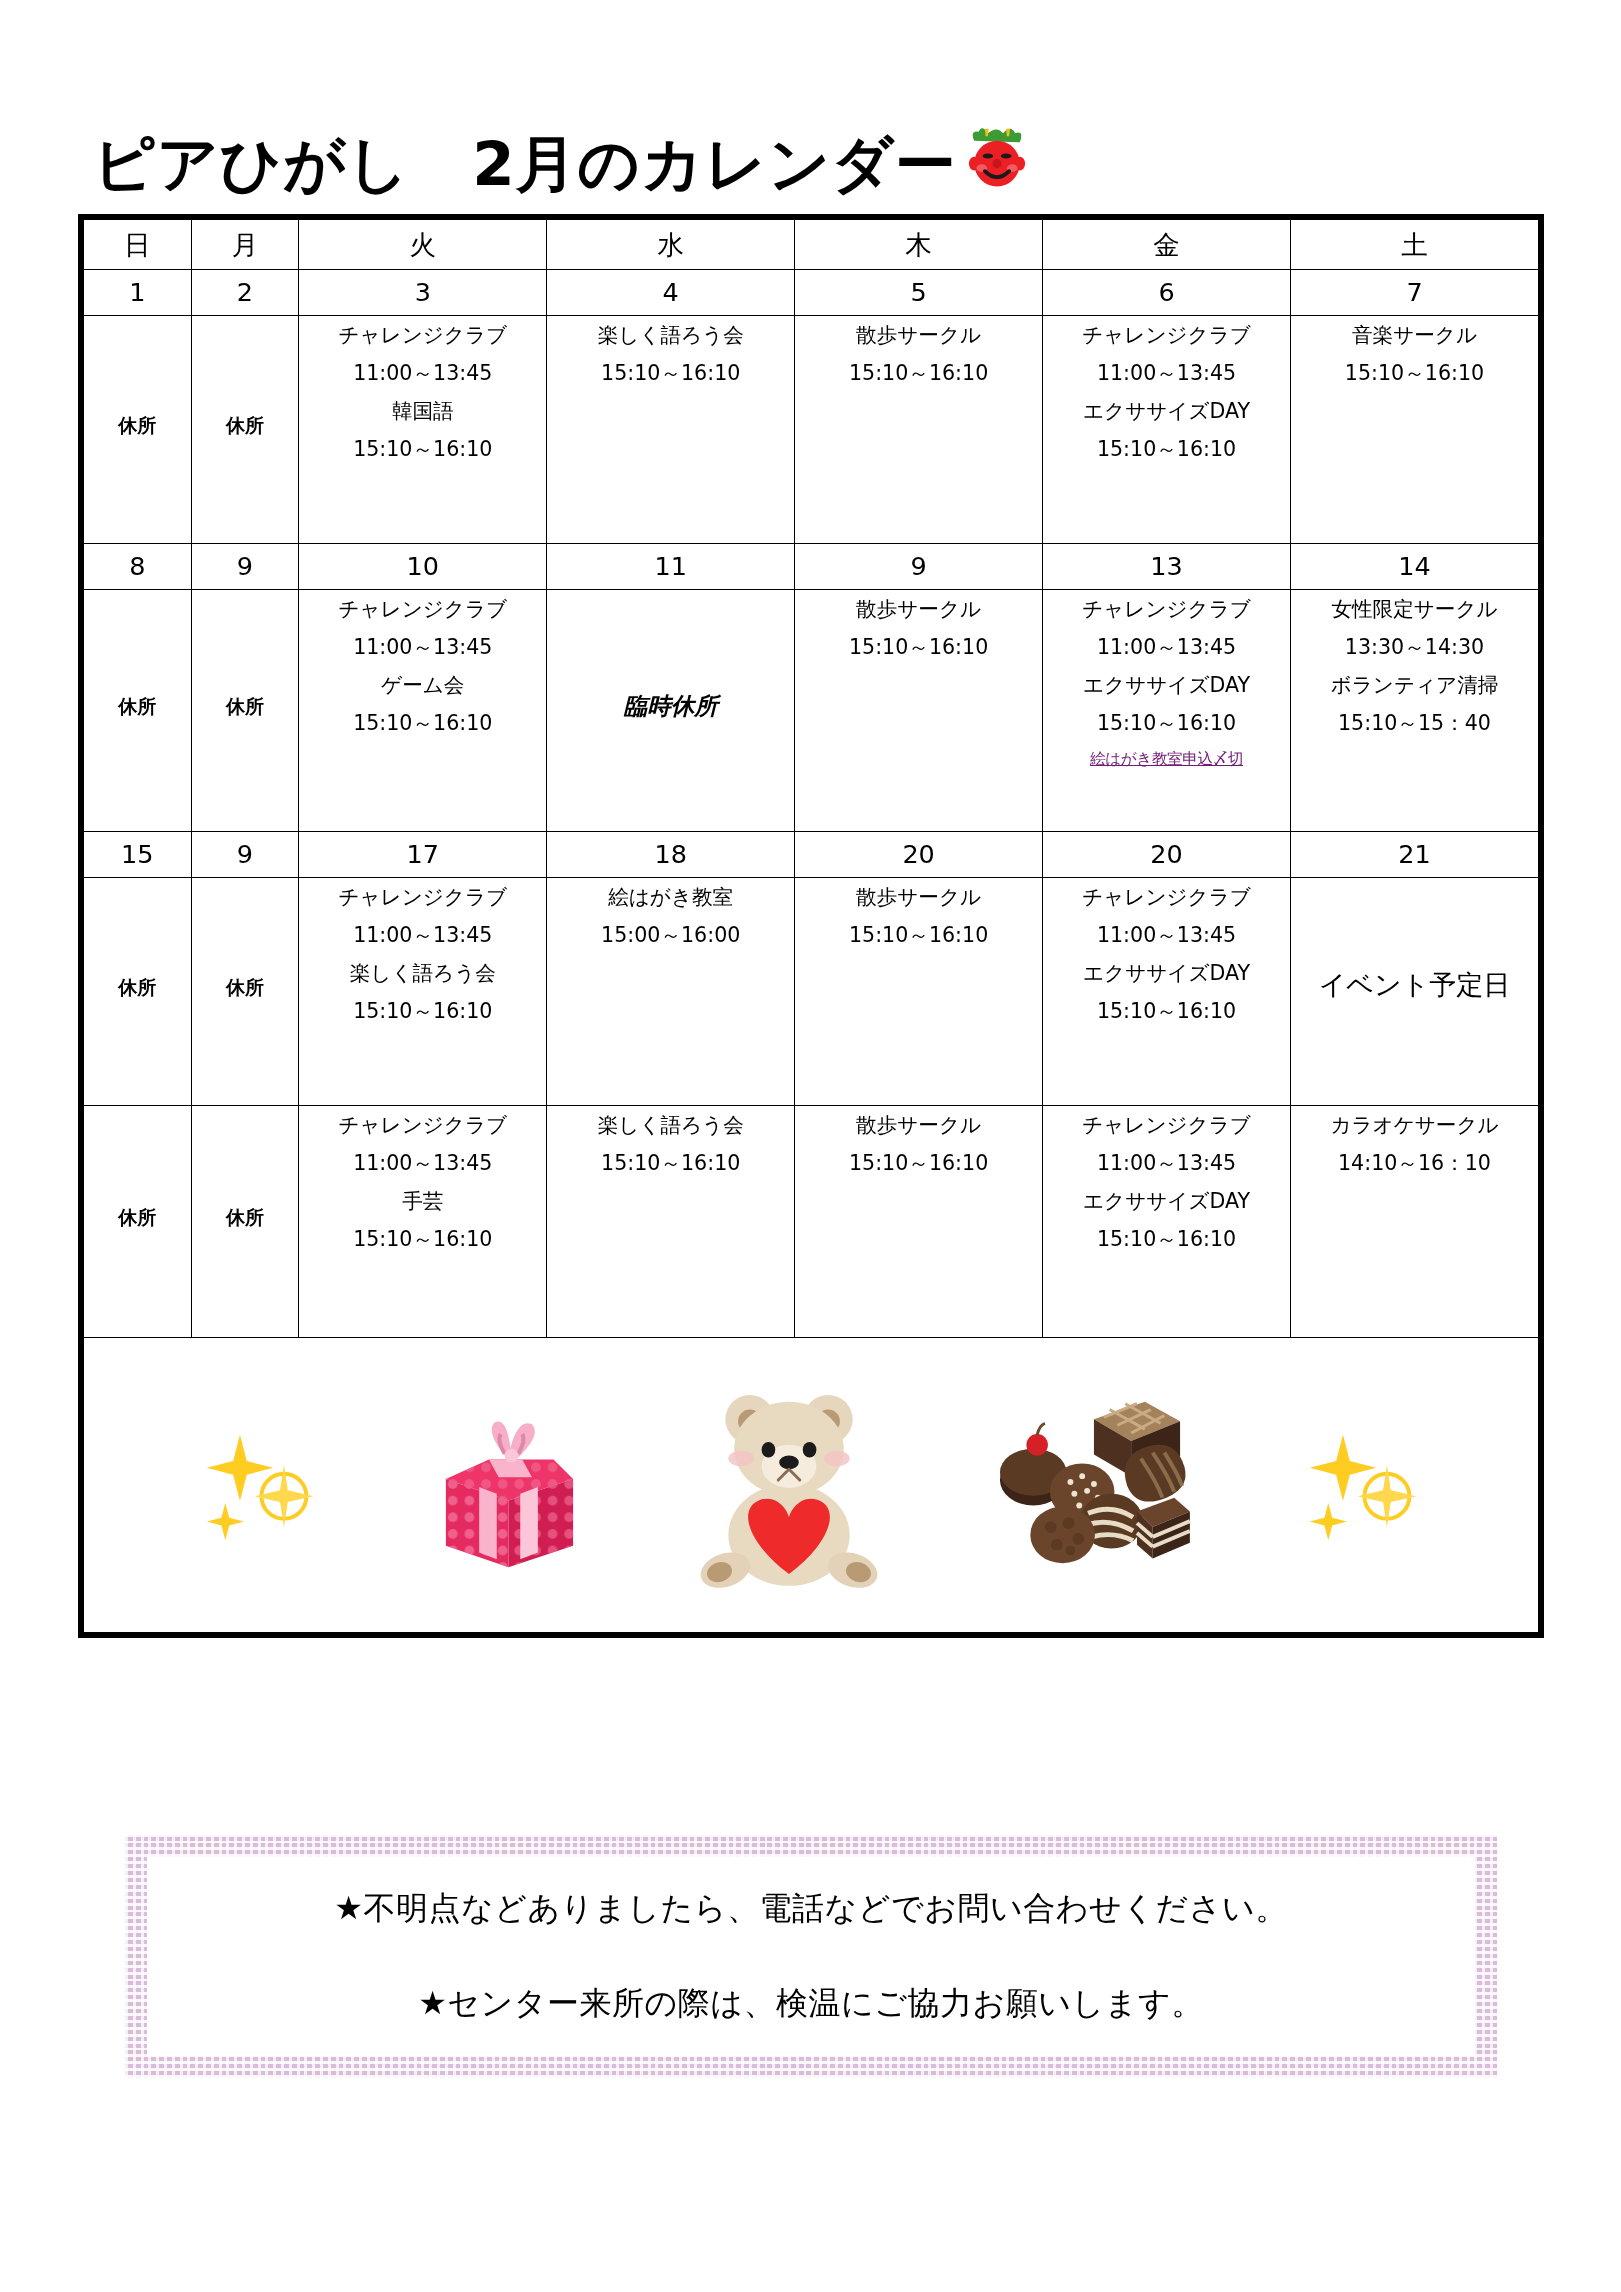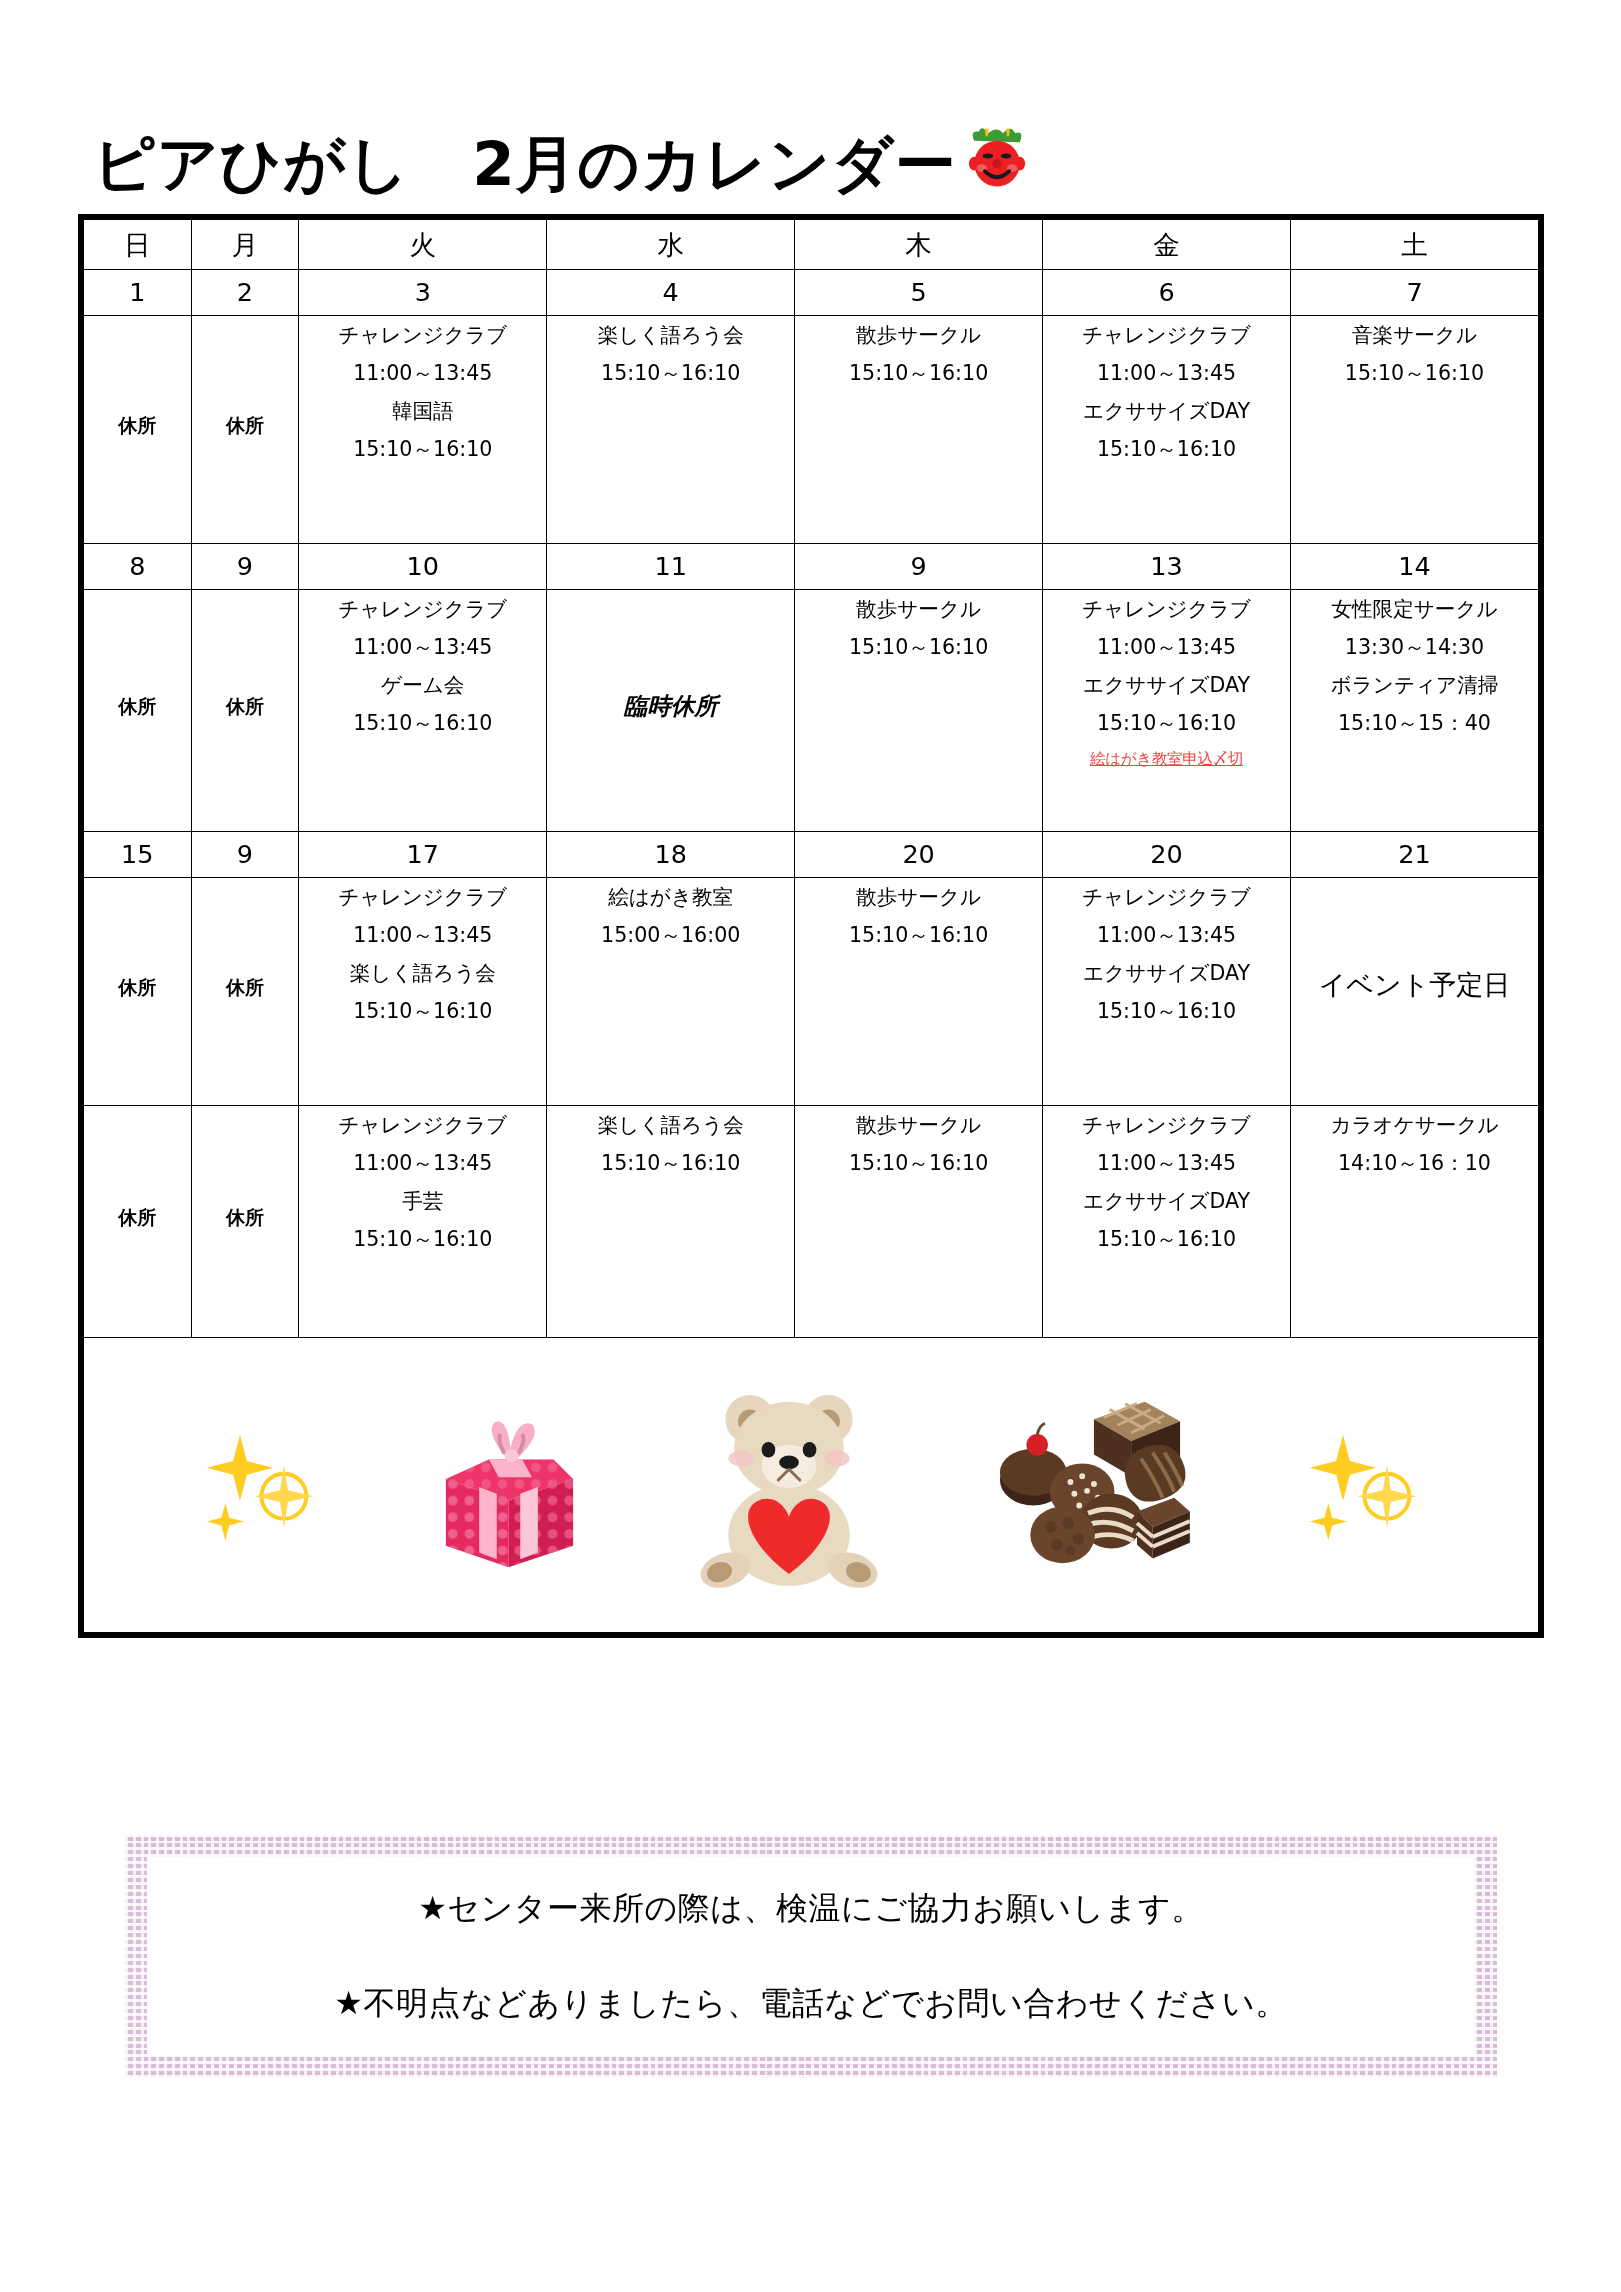--- a/index.html
+++ b/index.html
@@ -114,21 +114,21 @@
     font-size: 27px;
     display: flex;
     align-items: center;
     justify-content: center;
     height: 100%;
     box-sizing: border-box;
     padding-bottom: 13.7px;
   }
   .line { display: block; }
   .deadline {
-    color: #ef4444;
+    color: #701a75;
     text-decoration: underline;
     font-size: 15.7px;
     display: block;
     margin-top: 2px;
     letter-spacing: -0.5px;
   }
 
   
   td.illus {
     height: 294px;
@@ -509,17 +509,17 @@
 
           </div>
         </td>
       </tr>
     </tbody>
   </table>
 </div>
 
 <div class="notice-wrap">
   <div class="notice-inner">
+    <div class="notice-line">★不明点などありましたら、電話などでお問い合わせください。</div>
     <div class="notice-line">★センター来所の際は、検温にご協力お願いします。</div>
-    <div class="notice-line">★不明点などありましたら、電話などでお問い合わせください。</div>
   </div>
 </div>
 
 
 </body></html>

